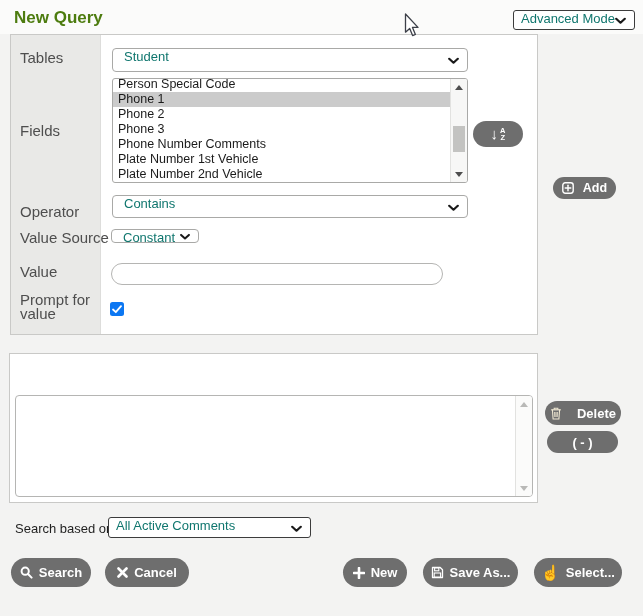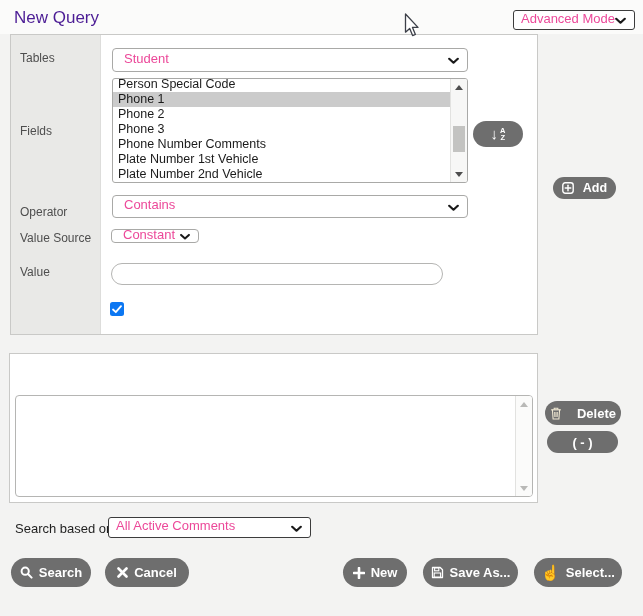--- a/index.html
+++ b/index.html
@@ -5,37 +5,37 @@
   * { box-sizing: border-box; margin: 0; padding: 0; }
   html,body { width: 643px; height: 616px; }
   body {
     position: relative;
     background: #f3f3f2;
     font-family: "Liberation Sans", sans-serif;
     overflow: hidden;
     color: #1c1c1c;
   }
   .header-strip { position:absolute; left:0; top:0; width:643px; height:34px; background:#fbfbfa; }
-  .page-title { position:absolute; left:14px; top:8px; font-size:17px; font-weight:normal; color:#4c1d95; }
+  .page-title { position:absolute; left:14px; top:8px; font-size:17px; font-weight:bold; color:#4d7c0f; }
 
   
   .sel {
     position:absolute; background:#fff; border:1px solid #a9a9a7; border-radius:4px;
-    font-size:13px; color:#ec4899; display:flex; align-items:center; padding:0 26px 4px 11px;
+    font-size:13px; color:#0f766e; display:flex; padding:0 26px 4px 11px;
     white-space:nowrap; cursor:default;
   }
   .sel .chev { position:absolute; right:8px; top:50%; transform:translateY(-50%); display:block; }
   .sel.dark { border:1px solid #3c3c3c; border-radius:3px; padding-left:7px; }
 
   .panel {
     position:absolute; left:10px; top:34px; width:528px; height:301px;
     background:#fff; border:1px solid #c9c9c7;
   }
   .label-col { position:absolute; left:0; top:0; width:90px; height:100%; background:#e9e9e7; border-right:1px solid #dddddb; }
-  .flabel { position:absolute; font-size:12px; color:#4e4e4e; line-height:14px; }
+  .flabel { position:absolute; font-size:15px; color:#4e4e4e; line-height:14px; }
 
   .listbox {
     position:absolute; left:101px; top:43px; width:356px; height:105px;
     background:#fff; border:1px solid #a9a9a7; border-radius:3px; overflow:hidden;
   }
   .list-items { position:absolute; left:0; top:-2px; right:17px; }
   .list-item { height:15px; line-height:15px; font-size:12.5px; padding-left:5px; white-space:nowrap; color:#1b1b1b; }
   .list-item.selected { background:#cbcbcb; }
 
   .sb { position:absolute; top:0; right:0; bottom:0; width:17px; background:#f7f7f6; border-left:1px solid #e2e2e0; }
@@ -161,20 +161,23 @@
     <span class="chev">
       <svg width="10" height="7" viewBox="0 0 11 7">
           <polyline points="1.2,1.2 5.5,5.2 9.8,1.2" fill="none" stroke="#1a1a1a" stroke-width="2.2" stroke-linecap="round" stroke-linejoin="round"></polyline>
         </svg>
     </span>
   </div>
 
   <div class="flabel" style="left:9px; top:230px;">Value</div>
   <input class="text-input" style="left: 100px; top: 228px; width: 332px; height: 22px;" value="">
 
+  <div class="flabel" style="left:9px; top:258px;">
+    <span>Prompt for</span><br><span>value</span>
+  </div>
   <div class="checkbox" style="left:99px; top:267px;">
     <svg class="checkmark" width="10" height="9" viewBox="0 0 10 9">
       <polyline points="1,4.5 3.8,7.2 9,1.2" fill="none" stroke="#ffffff" stroke-width="1.8" stroke-linecap="round" stroke-linejoin="round"></polyline>
     </svg>
   </div>
 </div>
 
 <button type="button" class="btn" style="left:553px; top:177px; width:63px; height:22px; border-radius:11px; font-size:12.5px; gap:9px;">
   <span class="ic">
     <svg width="12" height="12" viewBox="0 0 12 12">

